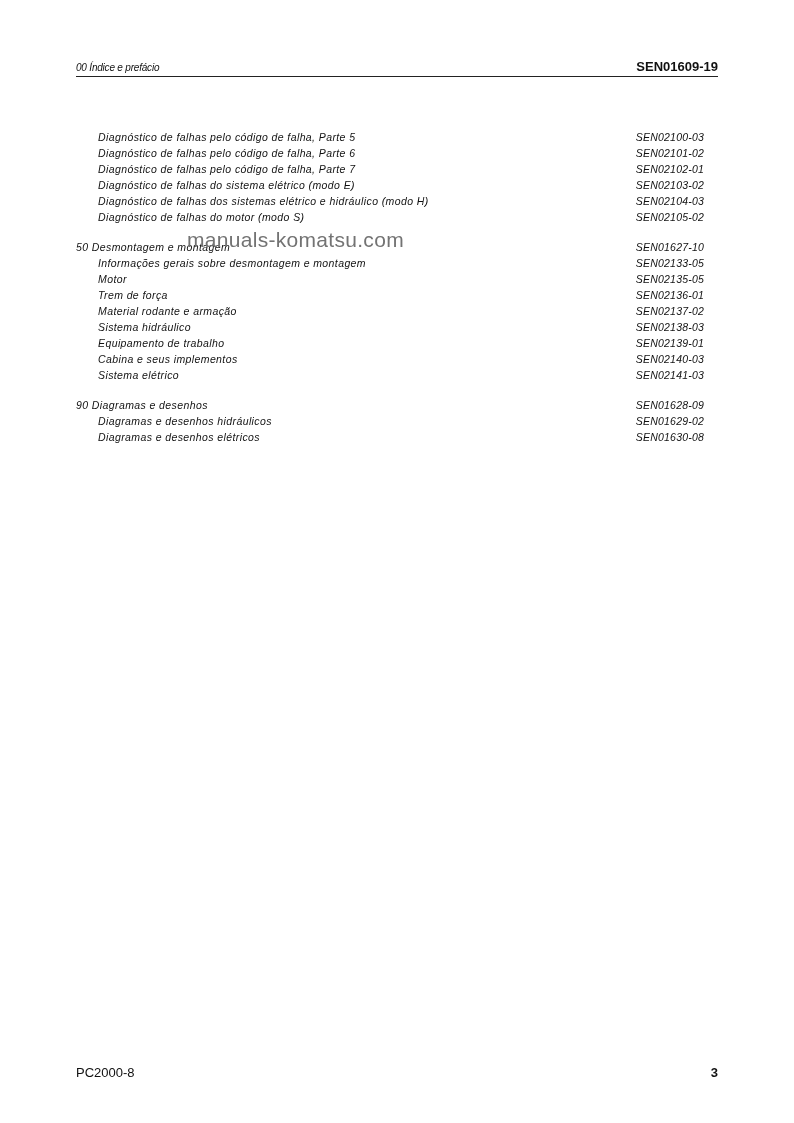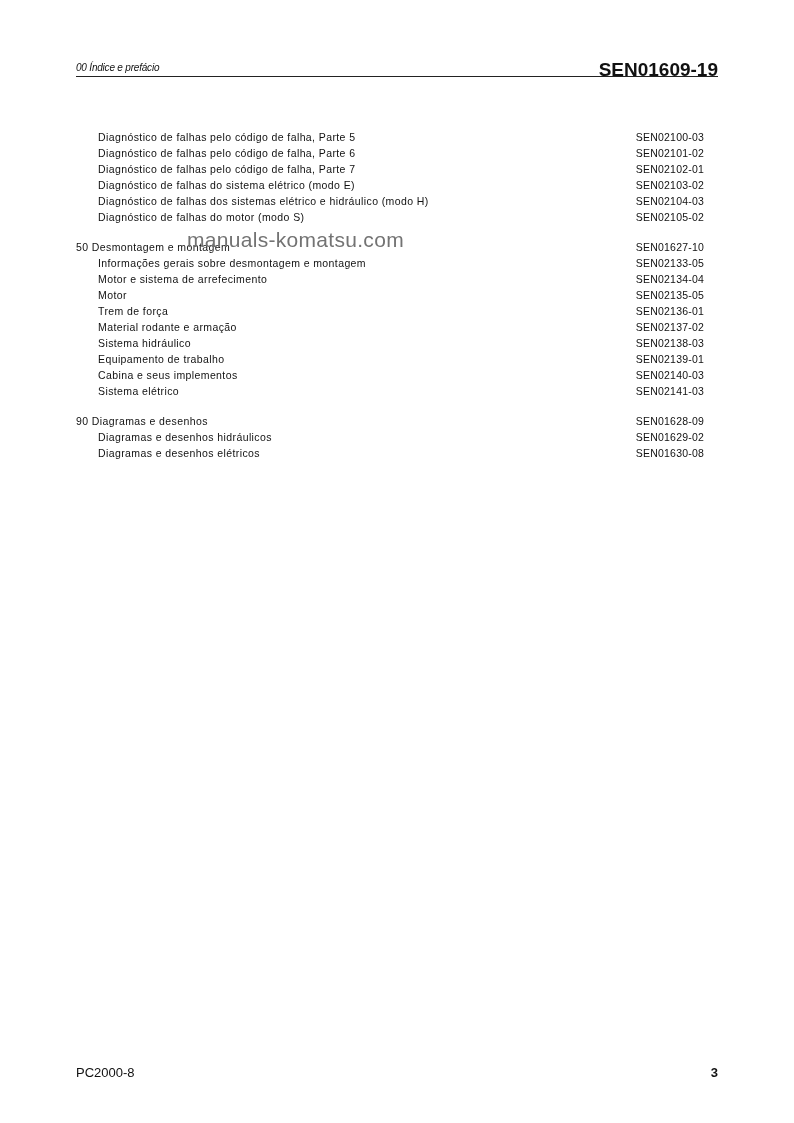--- a/index.html
+++ b/index.html
@@ -1,20 +1,20 @@
 <!DOCTYPE html>
 <html><head>
   <meta charset="utf-8">
   <style>
     html, body { margin: 0; padding: 0; background: #ffffff; }
     body { width: 794px; height: 1123px; position: relative; overflow: hidden; color: #111; font-family: "Liberation Sans", sans-serif; }
     .header-left { position: absolute; left: 76px; top: 62px; font-size: 10px; letter-spacing: -0.2px; font-style: italic; }
-    .header-right { position: absolute; right: 76px; top: 59px; font-size: 19px; font-weight: bold; }
+    .header-right { position: absolute; right: 76px; top: 59px; font-size: 13px; font-weight: bold; }
     .header-rule { position: absolute; left: 76px; right: 76px; top: 76px; height: 1px; background: #222; }
-    .toc { position: absolute; left: 76px; top: 129px; width: 628px; font-size: 10.5px; letter-spacing: 0.4px; }
+    .toc { position: absolute; left: 76px; top: 129px; width: 628px; font-size: 10.5px; letter-spacing: 0.4px; font-style: italic; }
     .row { position: relative; height: 16px; line-height: 16px; white-space: nowrap; }
     .row .title { position: absolute; left: 22px; }
     .row.section .title { left: 0; }
     .row .code { position: absolute; right: 0; letter-spacing: 0.2px; }
     .gap { height: 14px; }
     .watermark { position: absolute; left: 187px; top: 228px; font-size: 21px; color: #737373; letter-spacing: 0.3px; }
     .footer-left { position: absolute; left: 76px; top: 1065px; font-size: 13px; font-weight: normal; }
     .footer-right { position: absolute; right: 76px; top: 1065px; font-size: 13px; font-weight: bold; }
   </style>
 </head>
@@ -54,24 +54,20 @@
 
   <div class="row section">
       <span class="title">50 Desmontagem e montagem</span>
       <span class="code">SEN01627-10</span>
     </div>
   <div class="row">
       <span class="title">Informações gerais sobre desmontagem e montagem</span>
       <span class="code">SEN02133-05</span>
     </div>
   <div class="row">
-      <span class="title">Motor e sistema de arrefecimento</span>
-      <span class="code">SEN02134-04</span>
-    </div>
-  <div class="row">
       <span class="title">Motor</span>
       <span class="code">SEN02135-05</span>
     </div>
   <div class="row">
       <span class="title">Trem de força</span>
       <span class="code">SEN02136-01</span>
     </div>
   <div class="row">
       <span class="title">Material rodante e armação</span>
       <span class="code">SEN02137-02</span>

